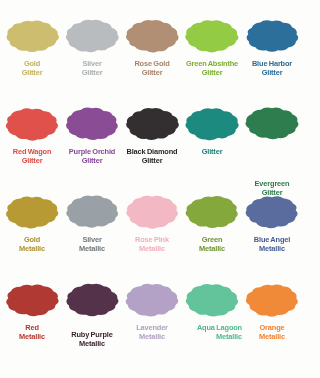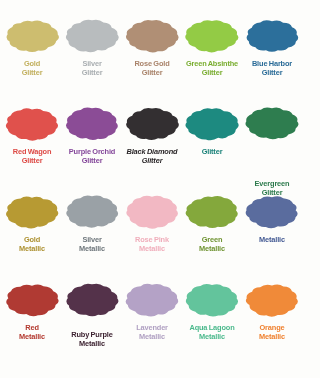--- a/index.html
+++ b/index.html
@@ -143,21 +143,21 @@
           <span class="ln">Purple Orchid</span>
           <span class="ln">Glitter</span>
         </div>
       </div>
       <div class="swatch-cell">
         <div class="blob-wrap">
           <svg class="blob" viewBox="0 0 100 100" preserveAspectRatio="none">
             <path d="M 50.0 13.3 Q 63.2 9.1 71.7 19.2 Q 85.4 19.7 87.7 29.9 Q 99.9 35.6 97.6 45.5 Q 103.3 54.7 94.1 62.6 Q 93.7 73.1 80.1 76.7 Q 74.9 86.6 61.2 84.2 Q 50.1 92.1 38.9 85.1 Q 25.6 87.9 20.5 78.2 Q 7.9 74.0 8.3 62.4 Q -1.4 54.9 3.9 45.9 Q 1.4 36.0 13.4 30.3 Q 15.3 20.0 28.5 19.5 Q 37.0 9.3 50.0 13.3 Z" fill="#332f31"></path>
           </svg>
         </div>
-        <div class="label" style="color: rgb(43, 39, 41); font-style: italic;">
+        <div class="label" style="color: rgb(43, 39, 41);">
           <span class="ln">Black Diamond</span>
           <span class="ln">Glitter</span>
         </div>
       </div>
       <div class="swatch-cell">
         <div class="blob-wrap">
           <svg class="blob" viewBox="0 0 100 100" preserveAspectRatio="none">
             <path d="M 50.0 14.2 Q 63.4 9.6 72.1 19.4 Q 85.7 19.1 87.9 28.7 Q 99.7 35.0 97.1 45.6 Q 103.0 55.2 94.0 63.4 Q 93.6 74.6 80.2 78.4 Q 75.0 86.9 61.4 83.0 Q 49.9 92.4 38.6 86.8 Q 24.1 87.4 18.2 75.7 Q 5.5 72.8 6.1 63.1 Q -2.8 55.1 3.2 45.6 Q 0.1 35.5 11.4 29.6 Q 14.0 19.4 28.0 18.9 Q 36.7 9.4 50.0 14.2 Z" fill="#1d8a80"></path>
           </svg>
         </div>
@@ -222,20 +222,21 @@
           <span class="ln">Metallic</span>
         </div>
       </div>
       <div class="swatch-cell">
         <div class="blob-wrap">
           <svg class="blob" viewBox="0 0 100 100" preserveAspectRatio="none">
             <path d="M 50.0 15.1 Q 62.6 8.8 70.8 17.0 Q 85.6 18.8 89.2 30.6 Q 98.7 36.0 93.8 45.7 Q 101.2 54.9 93.6 62.7 Q 93.6 73.2 80.4 76.7 Q 75.0 86.4 61.0 83.8 Q 49.9 92.1 38.7 85.5 Q 25.4 86.9 20.5 75.8 Q 7.7 73.0 8.0 63.0 Q -2.0 55.0 2.8 45.6 Q 0.7 35.5 13.0 29.6 Q 15.2 19.4 28.7 19.0 Q 37.0 9.9 50.0 15.1 Z" fill="#5a6c9e"></path>
           </svg>
         </div>
         <div class="label" style="color: rgb(68, 90, 147);">
+          <span class="ln">Blue Angel</span>
           <span class="ln">Metallic</span>
         </div>
       </div>
     </div>
     <div class="swatch-row">
       <div class="swatch-cell">
         <div class="blob-wrap">
           <svg class="blob" viewBox="0 0 100 100" preserveAspectRatio="none">
             <path d="M 50.0 15.9 Q 62.9 9.4 71.2 17.2 Q 85.9 18.3 89.4 29.4 Q 100.5 35.5 97.2 45.8 Q 102.9 54.6 93.5 62.1 Q 93.7 72.2 80.4 75.5 Q 75.0 87.2 61.1 86.5 Q 50.3 92.4 39.4 83.3 Q 24.5 85.9 18.2 76.3 Q 5.3 72.7 5.9 62.3 Q -1.5 54.7 6.1 45.8 Q 1.4 35.1 11.1 28.9 Q 14.0 18.8 28.2 18.5 Q 36.7 10.1 50.0 15.9 Z" fill="#b03a33"></path>
           </svg>
@@ -266,21 +267,21 @@
           <span class="ln">Lavender</span>
           <span class="ln">Metallic</span>
         </div>
       </div>
       <div class="swatch-cell">
         <div class="blob-wrap">
           <svg class="blob" viewBox="0 0 100 100" preserveAspectRatio="none">
             <path d="M 50.0 14.3 Q 62.5 8.9 70.6 17.7 Q 84.2 19.0 86.7 30.3 Q 98.3 35.8 95.6 45.6 Q 101.9 55.1 93.3 63.2 Q 93.5 74.0 80.6 77.6 Q 75.1 88.5 61.5 86.9 Q 50.0 93.2 38.5 84.6 Q 24.7 87.5 19.3 77.9 Q 6.5 74.0 6.8 62.9 Q -2.1 54.9 3.9 45.5 Q 0.7 35.0 11.9 28.9 Q 14.6 17.8 28.5 16.8 Q 37.0 8.4 50.0 14.3 Z" fill="#63c49c"></path>
           </svg>
         </div>
-        <div class="label" style="color: rgb(75, 185, 140);">
+        <div class="label" style="color: rgb(75, 185, 140); text-align: right;">
           <span class="ln">Aqua Lagoon</span>
           <span class="ln">Metallic</span>
         </div>
       </div>
       <div class="swatch-cell">
         <div class="blob-wrap">
           <svg class="blob" viewBox="0 0 100 100" preserveAspectRatio="none">
             <path d="M 50.0 15.2 Q 62.7 9.4 71.0 17.9 Q 84.5 18.4 86.9 29.1 Q 98.1 35.2 95.0 45.7 Q 101.6 54.8 93.3 62.6 Q 93.6 73.0 80.6 76.3 Q 74.8 87.3 60.6 85.7 Q 49.9 93.5 39.2 86.3 Q 25.4 88.7 19.7 78.4 Q 7.5 74.0 8.4 62.2 Q -1.7 54.6 3.2 45.7 Q 1.0 36.0 13.2 30.4 Q 14.9 20.2 28.0 19.8 Q 36.6 10.4 50.0 15.2 Z" fill="#f08a39"></path>
           </svg>
         </div>

